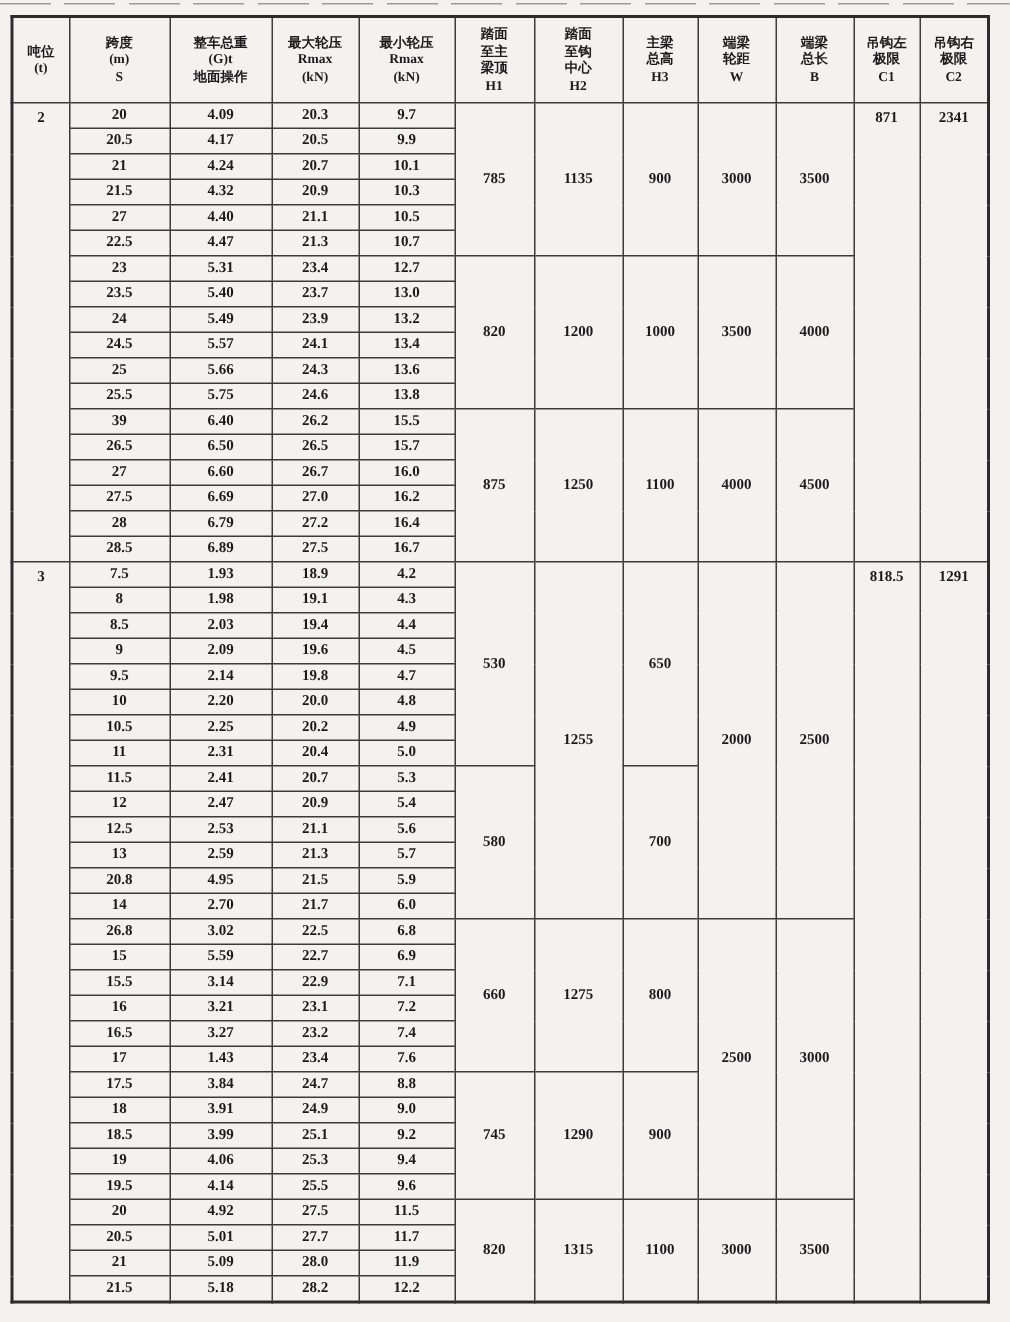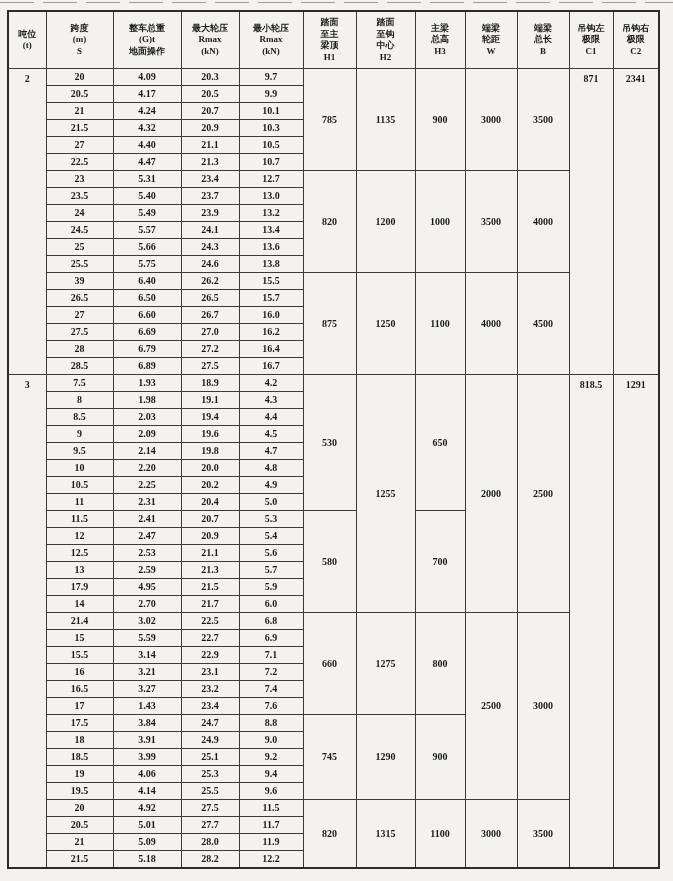--- a/index.html
+++ b/index.html
@@ -300,33 +300,33 @@
           <td>21.1</td>
           <td>5.6</td>
         </tr>
         <tr>
           <td>13</td>
           <td>2.59</td>
           <td>21.3</td>
           <td>5.7</td>
         </tr>
         <tr>
-          <td>17.9</td>
+          <td>20.8</td>
           <td>4.95</td>
           <td>21.5</td>
           <td>5.9</td>
         </tr>
         <tr>
           <td>14</td>
           <td>2.70</td>
           <td>21.7</td>
           <td>6.0</td>
         </tr>
         <tr>
-          <td>21.4</td>
+          <td>26.8</td>
           <td>3.02</td>
           <td>22.5</td>
           <td>6.8</td>
           <td rowspan="6">660</td>
           <td rowspan="6">1275</td>
           <td rowspan="6">800</td>
           <td rowspan="11">2500</td>
           <td rowspan="11">3000</td>
         </tr>
         <tr>

